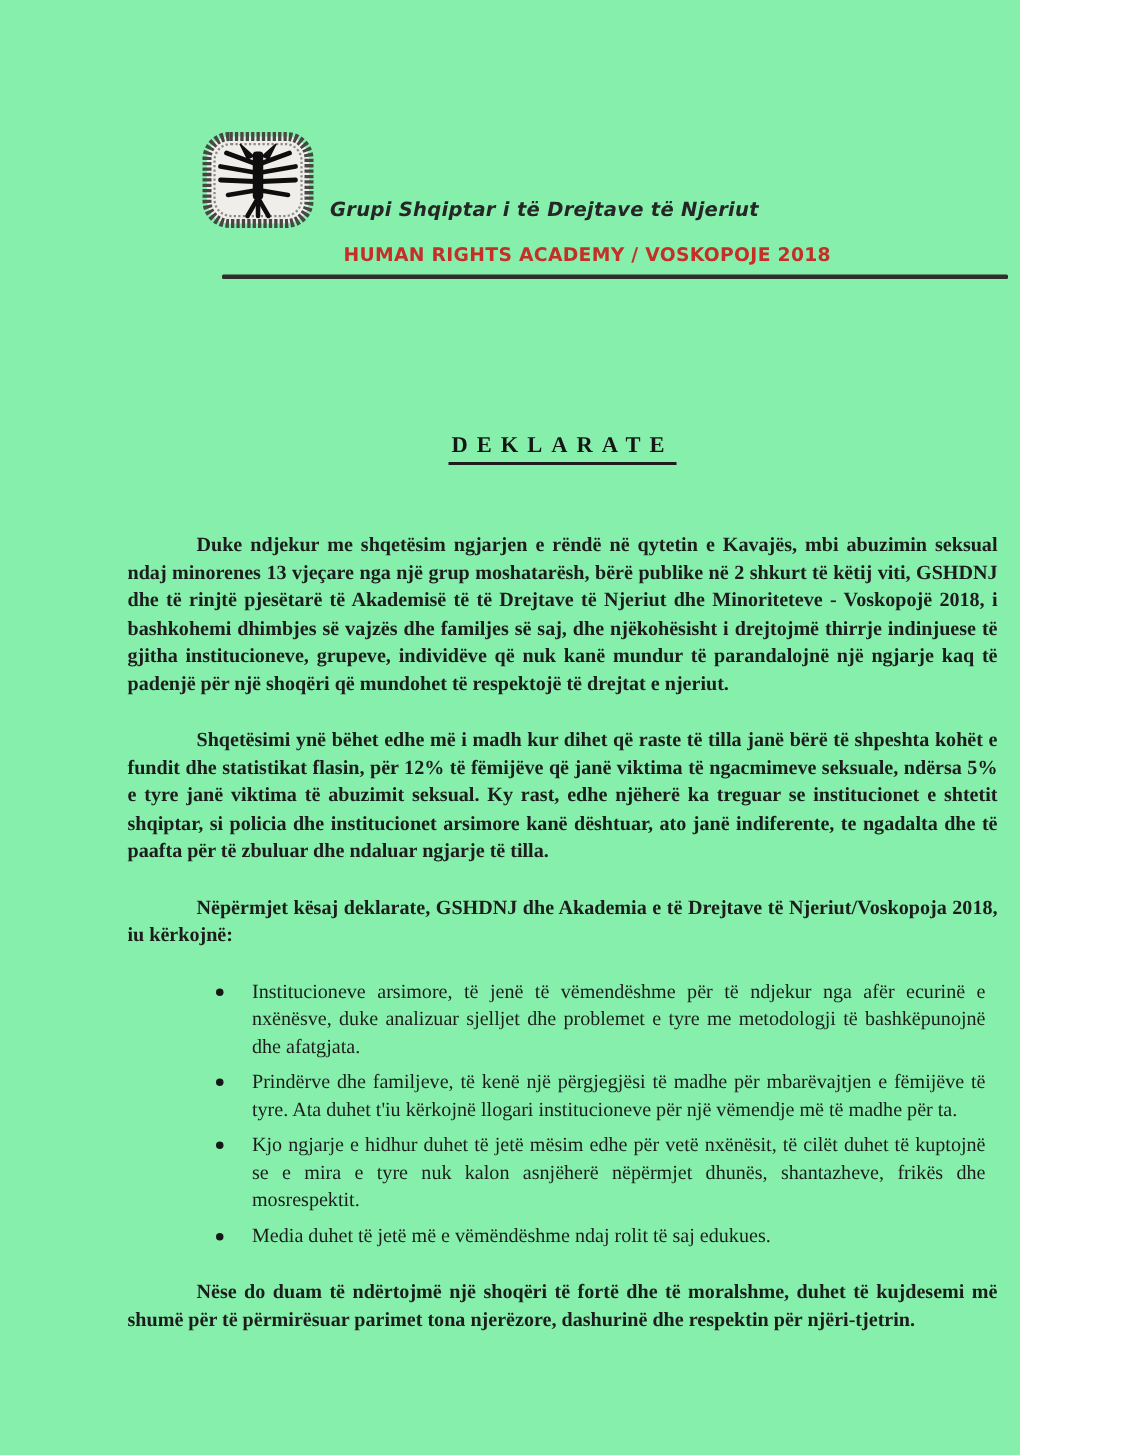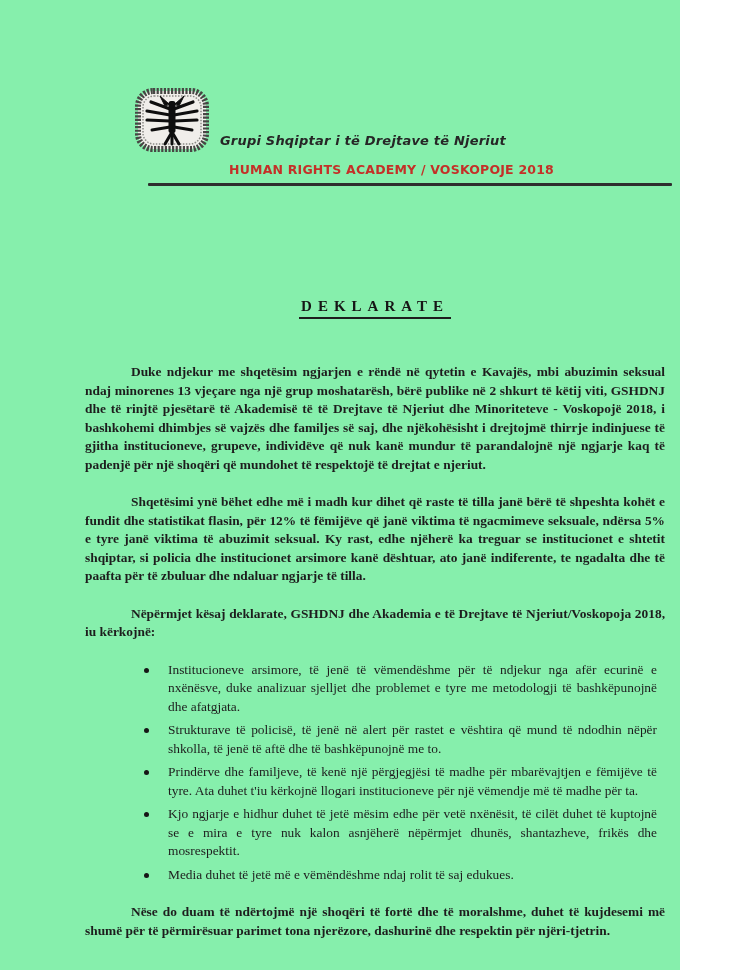--- a/index.html
+++ b/index.html
@@ -53,21 +53,21 @@
     width: 524px;
     height: 3px;
     background: #2e2e2e;
     border-radius: 1px;
   }
 
   
   .content {
     position: absolute;
     left: 85px;
-    top: 282px;
+    top: 272px;
     width: 580px;
   }
   .doc-title {
     text-align: center;
     margin: 0 0 44px 0;
   }
   .doc-title span {
     display: inline-block;
     font-weight: bold;
     font-size: 15px;
@@ -157,21 +157,20 @@
     </h1>
 
     <p class="para">Duke ndjekur me shqetësim ngjarjen e rëndë në qytetin e Kavajës, mbi abuzimin seksual ndaj minorenes 13 vjeçare nga një grup moshatarësh, bërë publike në 2 shkurt të këtij viti, GSHDNJ dhe të rinjtë pjesëtarë të  Akademisë të të Drejtave të Njeriut dhe Minoriteteve - Voskopojë 2018, i bashkohemi dhimbjes së vajzës dhe familjes së saj, dhe njëkohësisht i drejtojmë thirrje indinjuese të gjitha institucioneve, grupeve, individëve që nuk kanë mundur të parandalojnë një ngjarje kaq të padenjë për një shoqëri që mundohet të respektojë të drejtat e njeriut.</p>
 
     <p class="para">Shqetësimi ynë bëhet edhe më i madh kur dihet që raste të tilla janë bërë të shpeshta kohët e fundit dhe statistikat flasin, për 12% të fëmijëve që janë viktima të  ngacmimeve seksuale, ndërsa 5% e tyre janë viktima të abuzimit seksual. Ky rast, edhe njëherë ka treguar se institucionet e shtetit shqiptar, si policia dhe institucionet arsimore kanë dështuar, ato janë indiferente, te ngadalta dhe të paafta për të zbuluar dhe ndaluar ngjarje të tilla.</p>
 
     <p class="para">Nëpërmjet kësaj deklarate, GSHDNJ dhe Akademia e të Drejtave të Njeriut/Voskopoja 2018, iu kërkojnë:</p>
 
     <ul class="bullets">
       <li>Institucioneve arsimore, të jenë të vëmendëshme për të ndjekur nga afër ecurinë e nxënësve, duke analizuar sjelljet dhe problemet e tyre me metodologji të bashkëpunojnë dhe afatgjata.</li>
-      <li>Strukturave të policisë, të jenë në alert për rastet e vështira që mund të ndodhin nëpër shkolla, të jenë të aftë dhe të bashkëpunojnë me to.</li>
       <li>Prindërve dhe familjeve, të kenë një përgjegjësi të madhe për mbarëvajtjen e fëmijëve të tyre. Ata duhet t'iu kërkojnë llogari institucioneve për një vëmendje më të madhe për ta.</li>
       <li>Kjo ngjarje e hidhur duhet të jetë mësim edhe për vetë nxënësit, të cilët duhet të kuptojnë se e mira e tyre nuk kalon asnjëherë nëpërmjet dhunës, shantazheve, frikës dhe mosrespektit.</li>
       <li>Media duhet të jetë më e vëmëndëshme ndaj rolit të saj edukues.</li>
     </ul>
 
     <p class="para closing">Nëse do duam të ndërtojmë një shoqëri të fortë dhe të moralshme, duhet të kujdesemi më shumë për të përmirësuar parimet tona njerëzore, dashurinë dhe respektin për njëri-tjetrin.</p>
 
   </div>
 </div>
 

